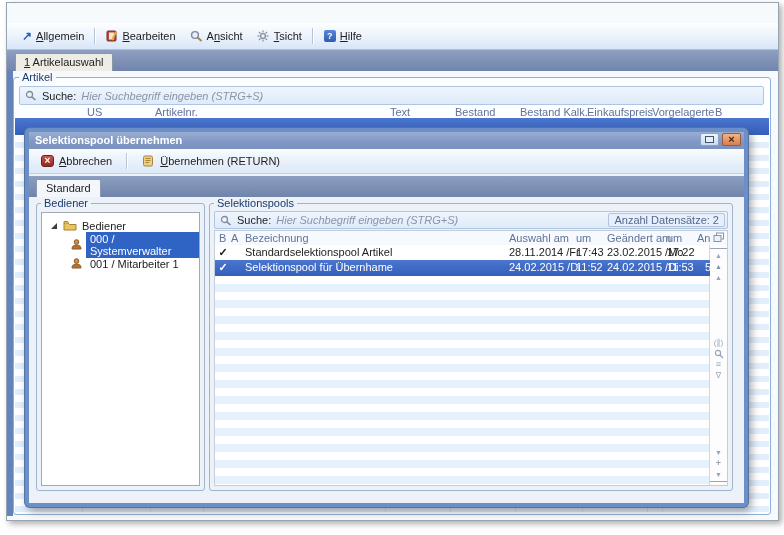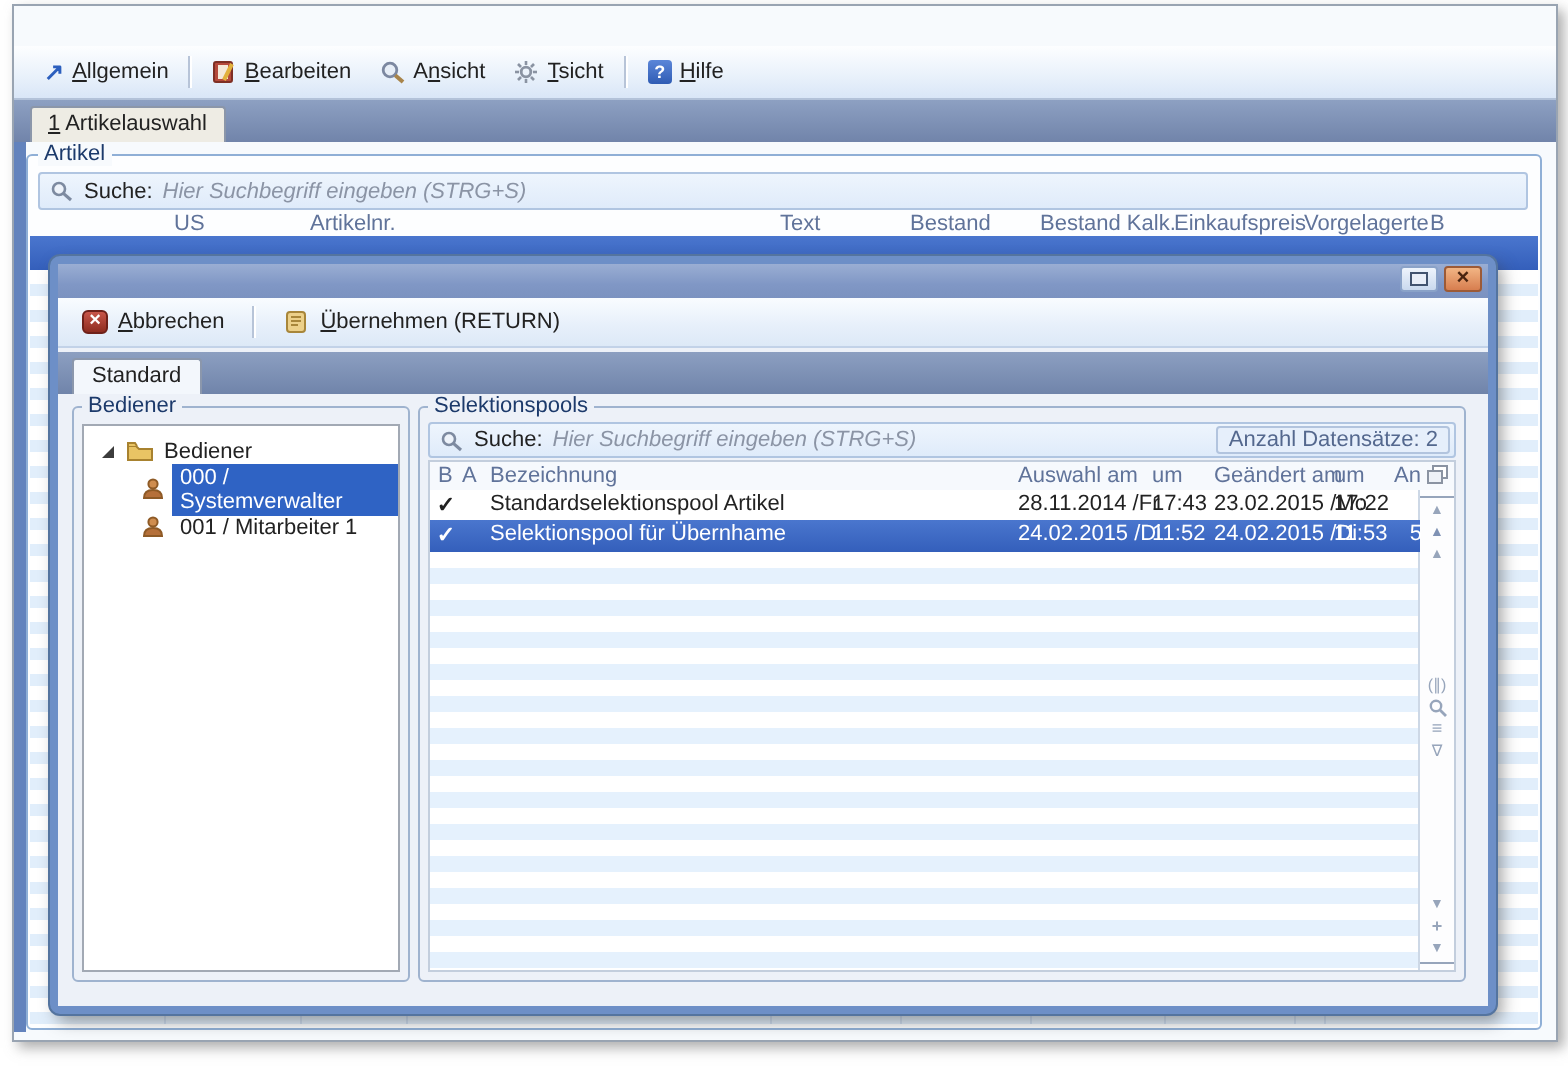--- a/index.html
+++ b/index.html
@@ -176,20 +176,21 @@
         <div class="vline" style="left:632px"></div>
         <div class="vline" style="left:647px"></div>
       </div>
     </div>
   </div>
 </div>
 
 <div id="dialog">
 
   <div id="dtitle">
+    <span>Selektionspool übernehmen</span>
     <div class="winbtns">
       <div class="winbtn btn-restore">
           <span class="sq-icon"></span>
         </div>
       <div class="winbtn btn-close">
           <span>×</span>
         </div>
     </div>
   </div>
 

